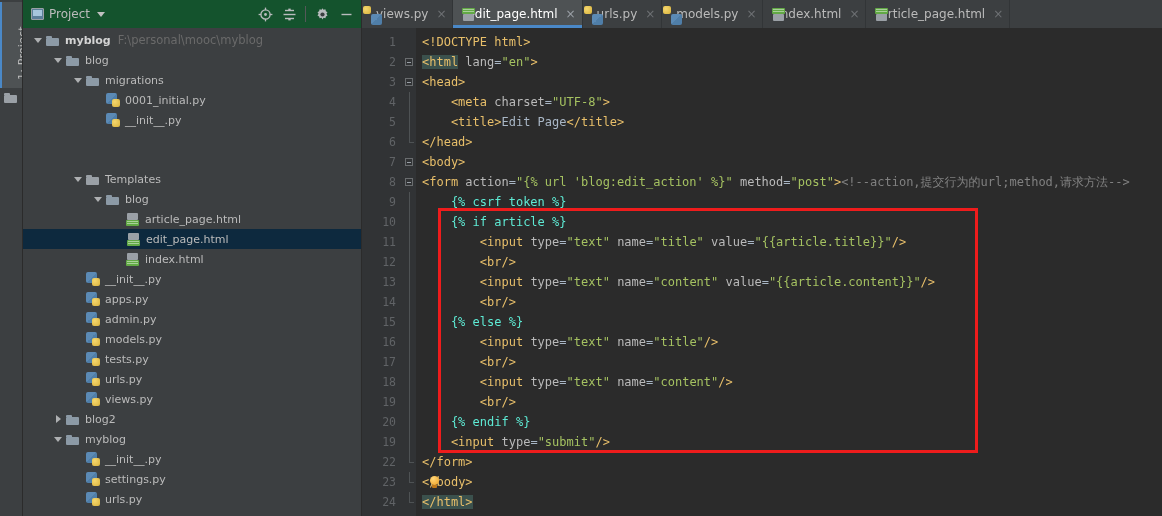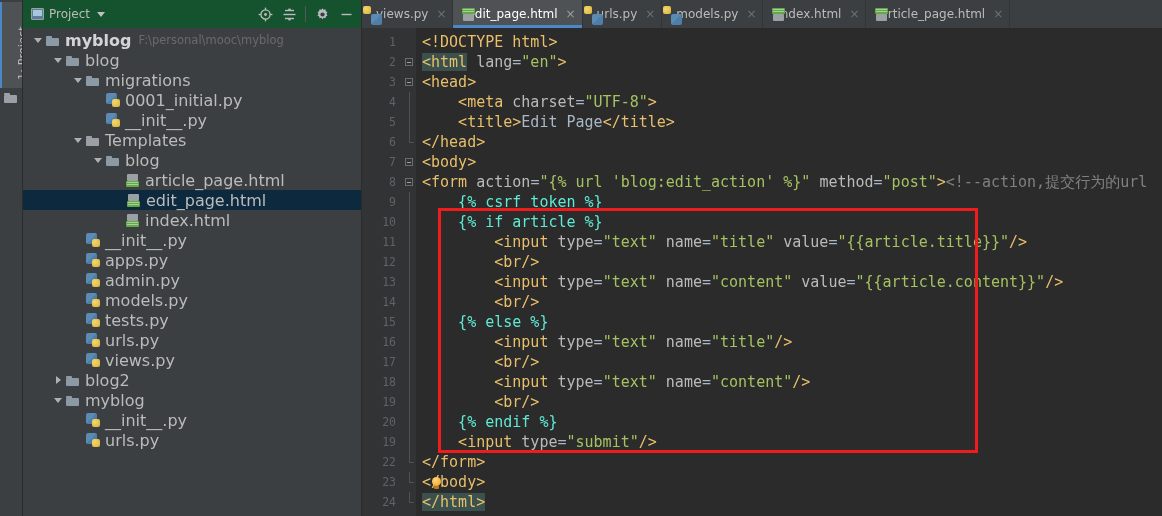--- a/index.html
+++ b/index.html
@@ -193,21 +193,21 @@
     border-left: 5px solid #aeb0b2;
   }
   .tree-icon {
     width: 16px;
     flex: 0 0 16px;
     display: flex;
     align-items: center;
     justify-content: center;
     margin-right: 4px;
   }
-  .tree-label { font-size: 16px; }
+  .tree-label { font-size: 11px; }
   .tree-label.bold { font-weight: bold; color: #d4d4d4; }
   .tree-sub {
     color: #6a6a6a;
     font-size: 11.5px;
     margin-left: 7px;
   }
 
   
   .py-icon {
     width: 14px; height: 14px;
@@ -361,21 +361,21 @@
     width: 5px; height: 1px;
     background: #4e5254;
   }
 
   .code-pane {
     flex: 1 1 auto;
     position: relative;
     overflow: hidden;
     padding: 4px 0 0 6px;
     font-family: "DejaVu Sans Mono", monospace;
-    font-size: 15px;
+    font-size: 12px;
     line-height: 20px;
     color: #a9b7c6;
     white-space: pre;
     min-width: 0;
   }
   .code-line {
     height: 20px;
     line-height: 20px;
     white-space: pre;
   }
@@ -527,21 +527,21 @@
         <div class="tree-row" style="padding-left: 68px;">
           <span class="tree-arrow"></span>
           <span class="tree-icon">
             <span class="py-icon">
               <span class="pg"></span>
               <span class="py2"></span>
             </span>
           </span>
           <span class="tree-label">__init__.py</span>
         </div>
-        <div class="tree-row" style="padding-left: 48px;">
+        <div class="tree-row" style="padding-left: 48px; margin-top: 39px;">
           <span class="tree-arrow">
             <span class="arrow-down"></span>
           </span>
           <span class="tree-icon">
             <span class="folder-glyph"></span>
           </span>
           <span class="tree-label">Templates</span>
         </div>
         <div class="tree-row" style="padding-left: 68px;">
           <span class="tree-arrow">
@@ -672,20 +672,30 @@
         </div>
         <div class="tree-row" style="padding-left: 48px;">
           <span class="tree-arrow"></span>
           <span class="tree-icon">
             <span class="py-icon">
               <span class="pg"></span>
               <span class="py2"></span>
             </span>
           </span>
           <span class="tree-label">__init__.py</span>
+        </div>
+        <div class="tree-row" style="padding-left: 48px;">
+          <span class="tree-arrow"></span>
+          <span class="tree-icon">
+            <span class="py-icon">
+              <span class="pg"></span>
+              <span class="py2"></span>
+            </span>
+          </span>
+          <span class="tree-label">settings.py</span>
         </div>
         <div class="tree-row" style="padding-left: 48px;">
           <span class="tree-arrow"></span>
           <span class="tree-icon">
             <span class="py-icon">
               <span class="pg"></span>
               <span class="py2"></span>
             </span>
           </span>
           <span class="tree-label">urls.py</span>

